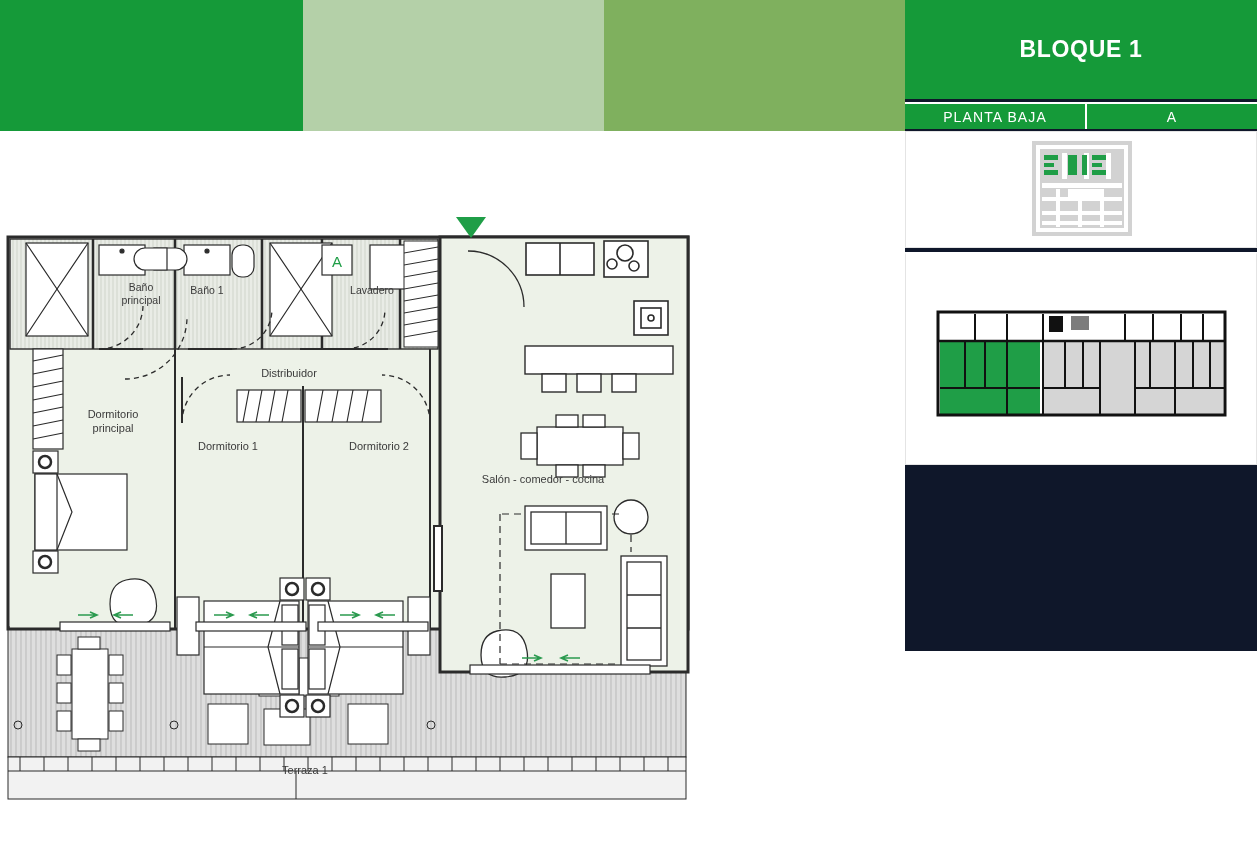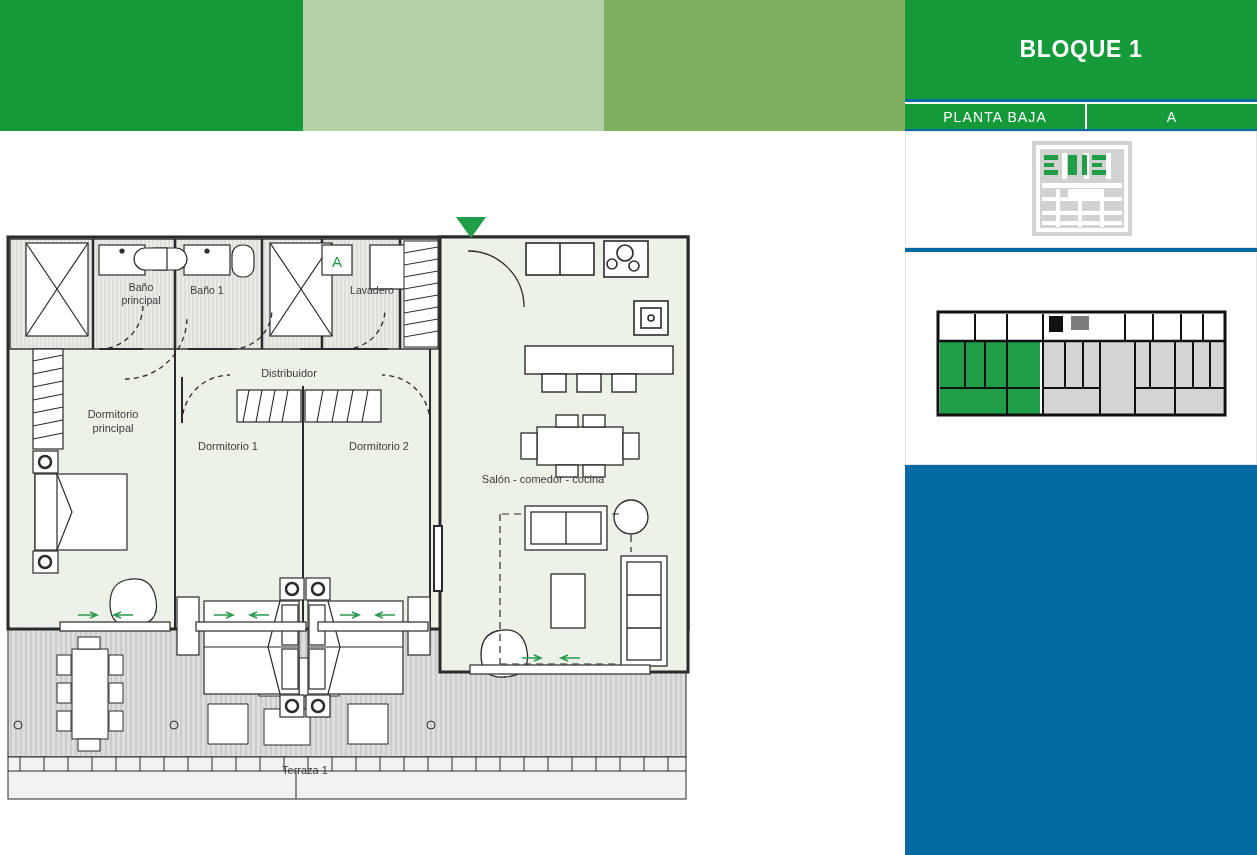--- a/index.html
+++ b/index.html
@@ -11,21 +11,21 @@
   }
   #root { position: relative; width: 1257px; height: 855px; }
 
   
   .band { position: absolute; top: 0; height: 131px; }
   .band-a { left: 0;   width: 303px; background: #159a39; }
   .band-b { left: 303px; width: 301px; background: #b4d0a8; }
   .band-c { left: 604px; width: 301px; background: #7fb05e; }
 
   
-  .sidebar { position: absolute; left: 905px; top: 0; width: 352px; height: 855px; background: #0369a1; }
+  .sidebar { position: absolute; left: 905px; top: 0; width: 352px; height: 651px; background: #0f172a; }
   .sb-title {
     position: absolute; left: 0; top: 0; width: 352px; height: 99px;
     background: #159a39; color: #ffffff;
     display: flex; align-items: center; justify-content: center;
   }
   .sb-title span { font-size: 23px; font-weight: bold; letter-spacing: .7px; }
 
   .sb-subhead {
     position: absolute; left: 0; top: 102px; width: 352px; height: 27px;
     background: #159a39; display: flex;

